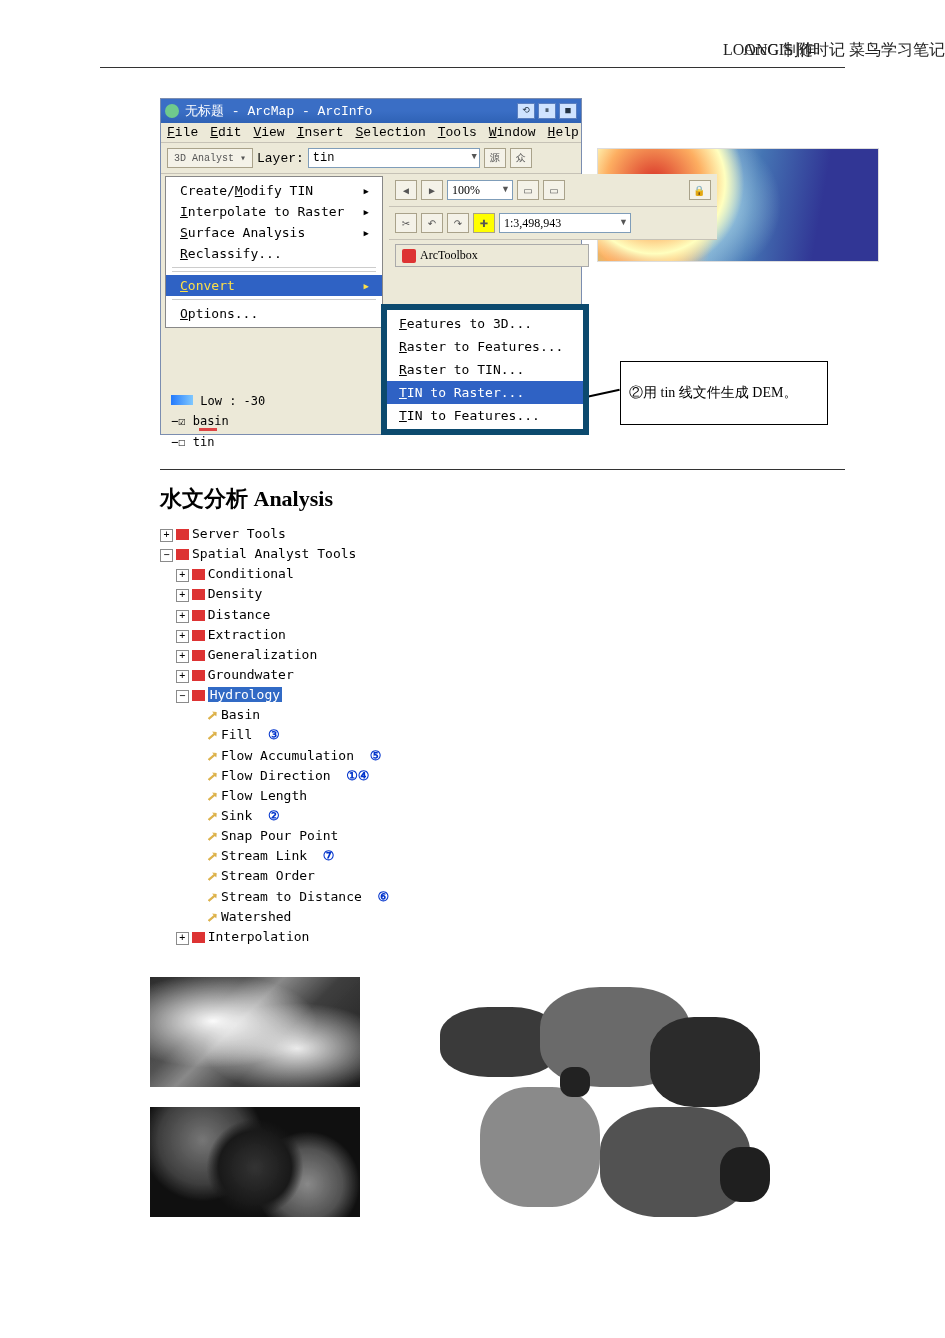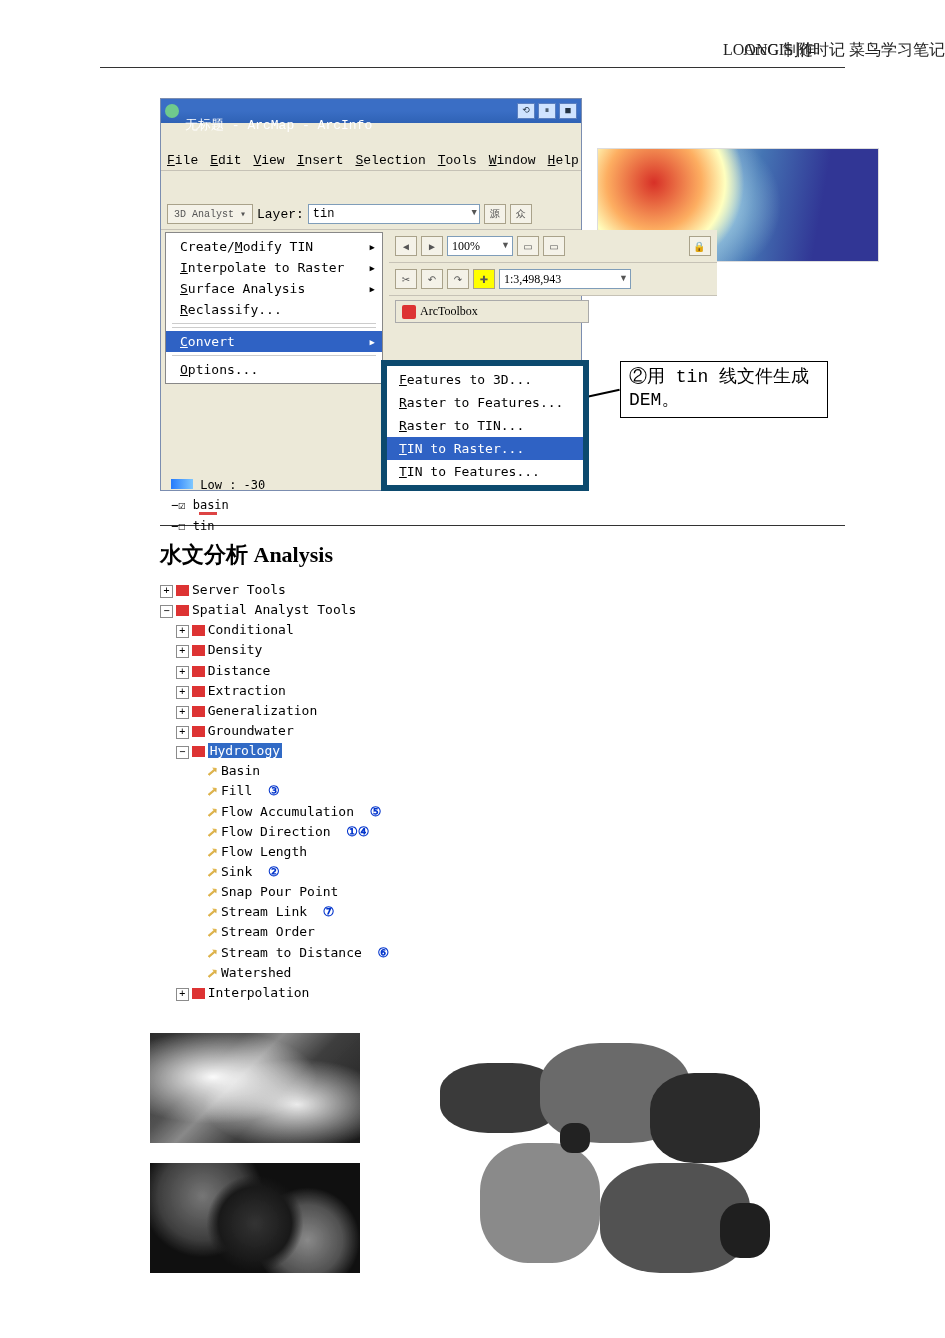--- a/index.html
+++ b/index.html
@@ -2,21 +2,21 @@
 <html><head>
 <meta charset="utf-8">
 <style>
   body {
     margin: 0;
     font-family: "SimSun", "宋体", serif;
     font-size: 16px;
     background: #fff;
     width: 945px;
   }
-  .mono { font-family: "Courier New", "宋体", monospace; font-size: 13px; margin-top: 28px; }
+  .mono { font-family: "Courier New", "宋体", monospace; font-size: 13px; }
   .header { text-align: right; padding: 40px 0 4px 0; font-size: 16px; color: #222; position: relative;}
   .header .right { position: absolute; right: 130px; top: 40px; margin-left: 17px; }
   .hr { border-bottom: 1px solid #333; margin: 2px 100px 30px 100px; }
   .content { padding: 0 100px 40px 160px; }
   .section-title { font-size: 22px; font-weight: bold; margin: 14px 0 10px 0;}
   .circled { color: #0033cc; font-weight: bold; }
 
   
   .arcmap-wrap { position: relative; width: 720px; }
   .window { border: 1px solid #7b8db0; background: #ece9d8; width: 420px; }
@@ -26,40 +26,40 @@
   .winbtns { margin-left: auto; display: flex; gap: 3px; }
   .winbtn { width: 16px; height: 14px; background: #cfe3ff; border: 1px solid #5b7fbf; font-size: 9px; line-height: 12px; text-align: center; color:#234;}
   .menubar { background: #ece9d8; padding: 2px 6px; font-size: 13px; display: flex; gap: 12px; border-bottom: 1px solid #c6c2b6;}
   .menubar span u { text-decoration: underline; }
   .toolbar { background: #ece9d8; padding: 4px 6px; display: flex; align-items: center; gap: 4px; border-bottom: 1px solid #c6c2b6; height:22px;}
   .tb-btn { border: 1px solid #a9a28a; background:#f4f2e8; height:18px; min-width:16px; font-size:10px; display:inline-flex; align-items:center; justify-content:center; padding:0 2px; color:#555;}
   .combo { border:1px solid #7f9db9; background:#fff; height:18px; font-size:12px; padding:0 16px 0 4px; display:inline-flex; align-items:center; position:relative;}
   .combo::after{content:"▼"; font-size:9px; position:absolute; right:2px; top:3px; color:#555;}
   .window-body{ display:flex; background:#ece9d8; min-height: 260px; position:relative;}
   .dropmenu { position:absolute; left:4px; top:2px; width:216px; background:#fff; border:1px solid #888; padding:3px 0; font-family: "宋体", monospace; font-size:13px; z-index:5;}
-  .dropmenu .mi{padding:3px 6px 3px 14px; display:flex; align-items:center; justify-content:space-between; cursor:default;}
+  .dropmenu .mi{padding:3px 12px 3px 14px; display:flex; align-items:center; justify-content:space-between; cursor:default;}
   .dropmenu .sep{height:1px; background:#ccc; margin:3px 6px;}
-  .dropmenu .mi.sel{background:#2f62c4; color:#ffffff;}
+  .dropmenu .mi.sel{background:#2f62c4; color:#fde047;}
   .toc{ position:absolute; left:10px; top:220px; width:200px; font-size:12px; font-family: "宋体", monospace;}
   .toc .lowbar{width:22px;height:10px;background:linear-gradient(to right,#247afc,#7fc8ff);display:inline-block;}
   .rightpanel{position:absolute; left:228px; top:0px; width:328px;}
   .rightpanel .row{display:flex; align-items:center; gap:4px; padding:5px 6px; border-bottom:1px solid #c6c2b6; background:#ece9d8; height:22px;}
   .arcToolHead{background:#ece9d8; border:1px solid #aaa; padding:3px 6px; font-size:12px; display:flex; align-items:center; gap:4px; width:180px; margin:4px 0 0 6px;}
   .at-icon{width:14px;height:14px;background:#d33; border-radius:2px;}
   .submenu{position:absolute; left:220px; top:130px; width:196px; background:#fff; border:6px solid #0c4a6e; padding:2px 0; font-family: "宋体", monospace; font-size:13px; z-index:6;}
   .submenu .mi{padding:4px 12px;}
   .submenu .mi.sel{background:#2f62c4; color:#fff;}
   .raster-thumb{ position:absolute; left:437px; top:50px; width:280px; height:112px; border:1px solid #ddd;
     background:
       radial-gradient(circle at 20% 30%, #d73027 0%, #fdae61 20%, #ffffbf 30%, transparent 38%),
       radial-gradient(circle at 15% 70%, #d73027 0%, #fdae61 18%, transparent 30%),
       radial-gradient(circle at 40% 50%, #abd9e9 0%, transparent 40%),
       linear-gradient(100deg, #91cf60 0%, #abd9e9 30%, #4575b4 55%, #313695 78%, #313695 100%);
   }
-  .callout-box{position:absolute; left:460px; top:263px; width:190px; border:1.5px solid #000; background:#fff; padding:4px 8px; font-size:18px; line-height:1.3;font-family:Liberation Mono, monospace;}
+  .callout-box{position:absolute; left:460px; top:263px; width:190px; border:1.5px solid #000; background:#fff; padding:22px 8px; font-size:14px; line-height:1.3;}
   .callout-line{position:absolute; left:420px; top:295px; width:40px; height:2px; background:#000; transform:rotate(-12deg);}
   .callout-line::before{content:""; position:absolute; left:-8px; top:-4px; border:5px solid transparent; border-right-color:#000;}
 
   .hr2 { border-bottom: 1.5px solid #333; margin: 34px 0 8px 0; }
 
   
   .hydrology-row{display:flex; gap:20px; align-items:flex-start;}
   .tree{font-family:"宋体",monospace; font-size:13px; line-height:1.55; width:230px;}
   .tree .toolbox-icon{display:inline-block;width:13px;height:11px;background:#d33;vertical-align:middle;margin-right:3px;}
   .tree .tool-icon{display:inline-block;width:11px;height:11px;vertical-align:middle;margin-right:3px; transform:rotate(-40deg); background:linear-gradient(#f3cc6b, #c79a2f); clip-path:polygon(0 40%, 70% 40%, 70% 20%, 100% 50%, 70% 80%, 70% 60%, 0 60%);}

